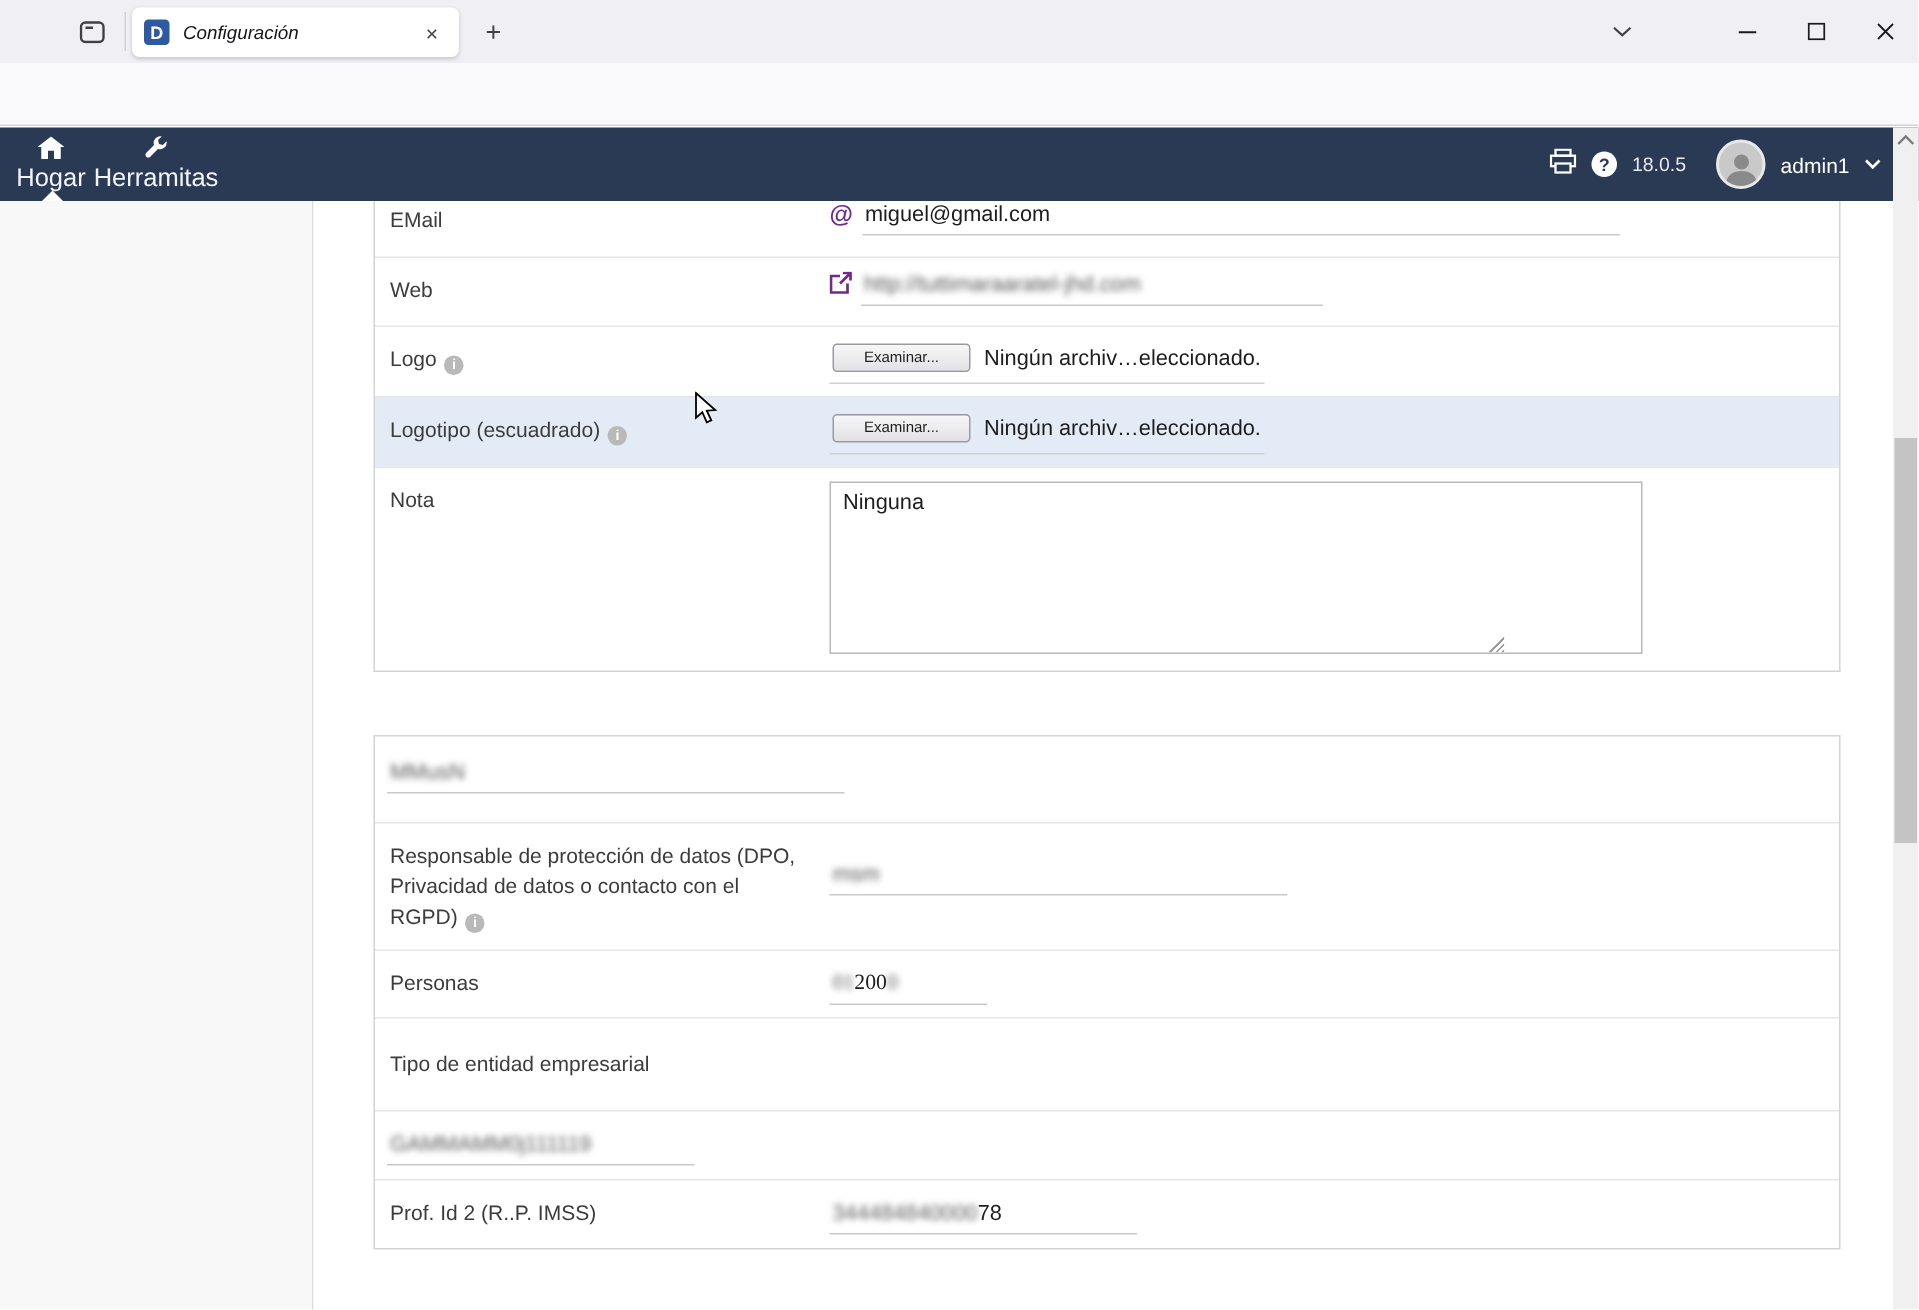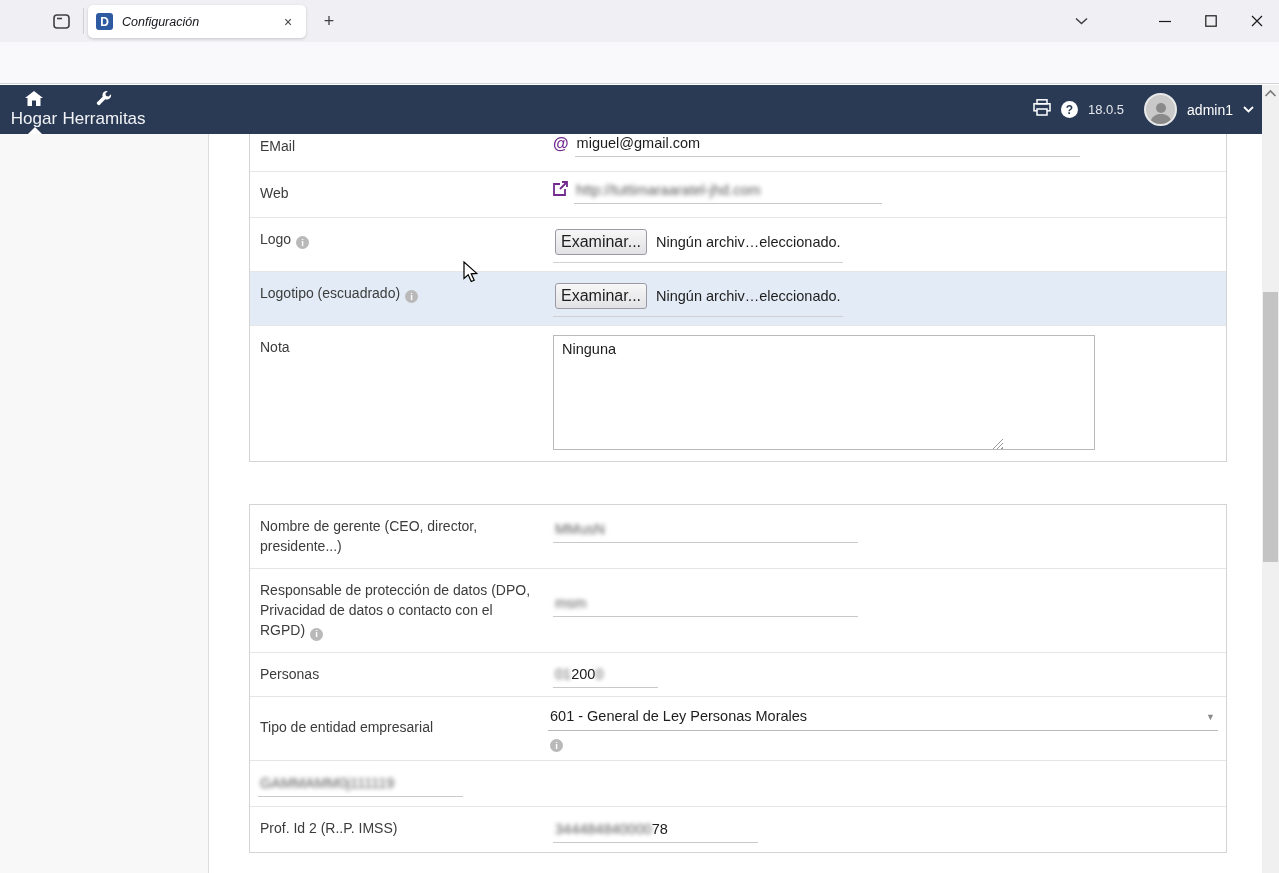--- a/index.html
+++ b/index.html
@@ -51,21 +51,21 @@
   .frow { display:flex; border-top:1px solid #e6e6e6; min-height:46px;justify-content:space-between; }
   .frow:first-child { border-top:none; }
   .frow.hl { background:#e3ecf6; }
   .flabel { width:295px; padding:11px 10px; line-height:1.45; }
   .fvalue { flex:1; padding:8px 8px 8px 8px; position:relative; }
   .valline { display:flex; align-items:flex-end; }
   .underl { border-bottom:1px solid #c9c9c9; padding:2px 2px 5px 2px; font-size:14.5px; color:#1d1d1d; white-space:nowrap; }
   .blur { filter:blur(2.3px); color:#5a5a5a; }
   .at-ic { color:#722a8e; font-weight:bold; font-size:16px; margin:0 6px 4px 0; }
   .info-ic { display:inline-flex; width:13px; height:13px; border-radius:50%; background:#b9b9b9; color:#fff; font-size:9.5px; font-weight:bold; align-items:center; justify-content:center; margin-left:5px; vertical-align:-2px; font-style:normal; }
-  .browse-btn { font-family:"Liberation Sans",sans-serif; font-size:16px; color:#1d1d1d; background:linear-gradient(#f7f7f7,#e2e2e6); border:1px solid #9a9aa5; border-radius:3px; padding:3px 5px; margin-right:9px; }
+  .browse-btn { font-family:"Liberation Sans",sans-serif; font-size:10px; color:#1d1d1d; background:linear-gradient(#f7f7f7,#e2e2e6); border:1px solid #9a9aa5; border-radius:3px; padding:3px 20px; margin-right:9px; }
   .filewrap { display:flex; align-items:center; width:290px; border-bottom:1px solid #d0d0d0; padding:3px 0 7px 2px; white-space:nowrap; }
   .file-status { font-size:14.5px; color:#1d1d1d; }
   .notewrap { position:relative; width:452px; }
   textarea.note { width:542px; height:115px; border:1px solid #b9b9b9; font-family:"Liberation Sans",sans-serif; font-size:14.5px; color:#1d1d1d; padding:5px 8px; resize:none; outline:none; }
   .resize-h { position:absolute; right:2px; bottom:4px; width:11px; height:11px; background:repeating-linear-gradient(135deg, transparent 0 2px, #9a9a9a 2px 3px); clip-path:polygon(100% 0, 100% 100%, 0 100%); }
   .sect-head { background:#f1f1f3; padding:14px 10px; font-size:14px; color:#3c3c3c; border-bottom:1px solid #dcdcdc; }
   .selwrap { position:relative; width:670px; border-bottom:1px solid #b9b9b9; padding:2px 18px 6px 2px; font-size:14.5px; color:#1d1d1d; }
   .sel-arrow { position:absolute; right:3px; top:6px; font-size:9px; color:#8a8a8a; }
   .gap { height:42px; }
 
@@ -277,46 +277,38 @@
             <div class="resize-h"></div>
           </div>
         </div>
       </div>
     </div>
 
     <div class="gap"></div>
 
     <div class="ftable">
       <div class="frow" style="border-top:none; min-height:57px;">
-        <div class="flabel">Nombre de gerente (CEO, director, presidente...)</div>
         <div class="fvalue" style="padding-top:14px;">
           <span class="underl" style="display:inline-block; width:305px;"><span class="blur">MMusN</span></span>
         </div>
       </div>
       <div class="frow" style="min-height:77px;">
         <div class="flabel"><span>Responsable de protección de datos (DPO, Privacidad de datos o contacto con el RGPD)</span><span class="info-ic">i</span></div>
         <div class="fvalue" style="padding-top:24px;">
           <span class="underl" style="display:inline-block; width:305px;"><span class="blur">msm</span></span>
         </div>
       </div>
       <div class="frow" style="min-height:44px;">
         <div class="flabel">Personas</div>
         <div class="fvalue" style="padding-top:11px;">
-          <span class="underl" style="display:inline-block; width:105px;"><span class="blur">01</span><span>200</span><span class="blur">0</span></span>
+          <span class="underl" style="display:inline-block; width:105px;font-family:Liberation Serif, serif;"><span class="blur">01</span><span>200</span><span class="blur">0</span></span>
         </div>
       </div>
       <div class="frow" style="min-height:62px;">
         <div class="flabel" style="padding-top:20px;">Tipo de entidad empresarial</div>
-        <div class="fvalue" style="padding-top:9px;">
-          <div class="selwrap">
-            <span>601 - General de Ley Personas Morales</span>
-            <span class="sel-arrow">▼</span>
-          </div>
-          <span class="info-ic" style="margin:8px 0 0 2px;">i</span>
-        </div>
       </div>
       <div class="frow" style="min-height:46px;">
         <div class="fvalue" style="padding-top:12px;">
           <span class="underl" style="display:inline-block; width:205px;"><span class="blur">GAMMAMM0j111119</span></span>
         </div>
       </div>
       <div class="frow" style="min-height:46px;">
         <div class="flabel">Prof. Id 2 (R..P. IMSS)</div>
         <div class="fvalue" style="padding-top:12px;">
           <span class="underl" style="display:inline-block; width:205px;"><span class="blur">344484840000</span><span>78</span></span>

